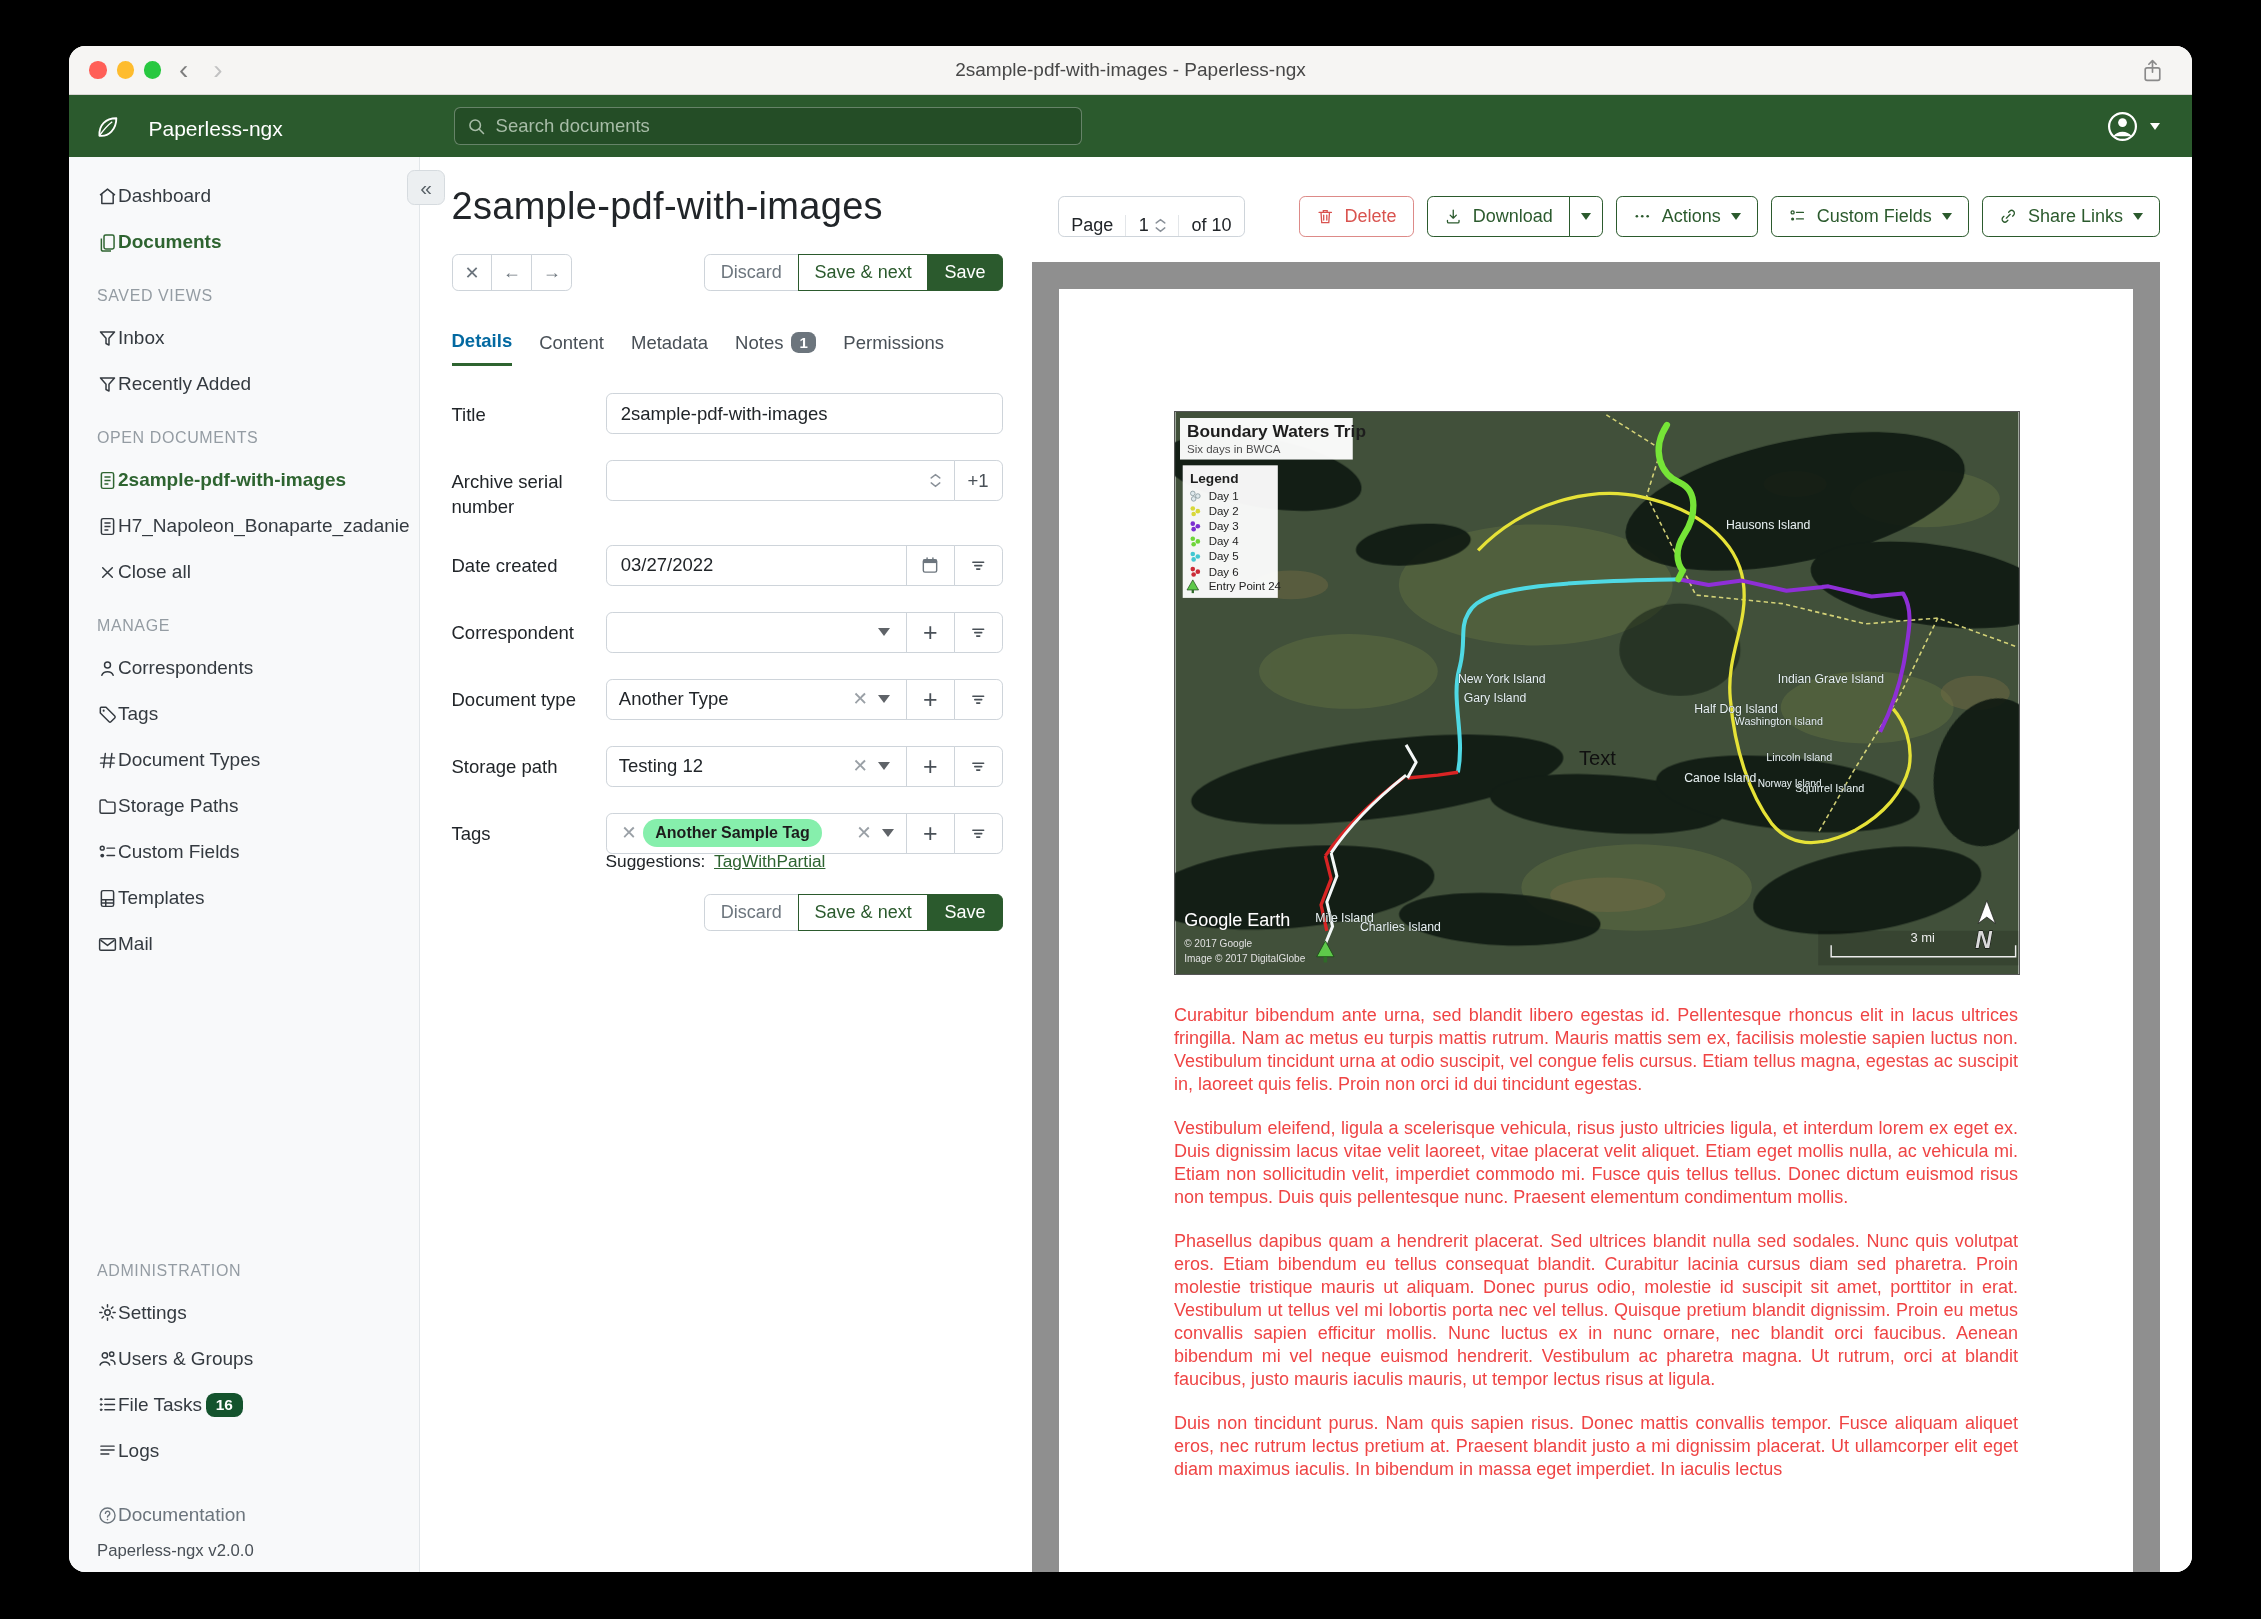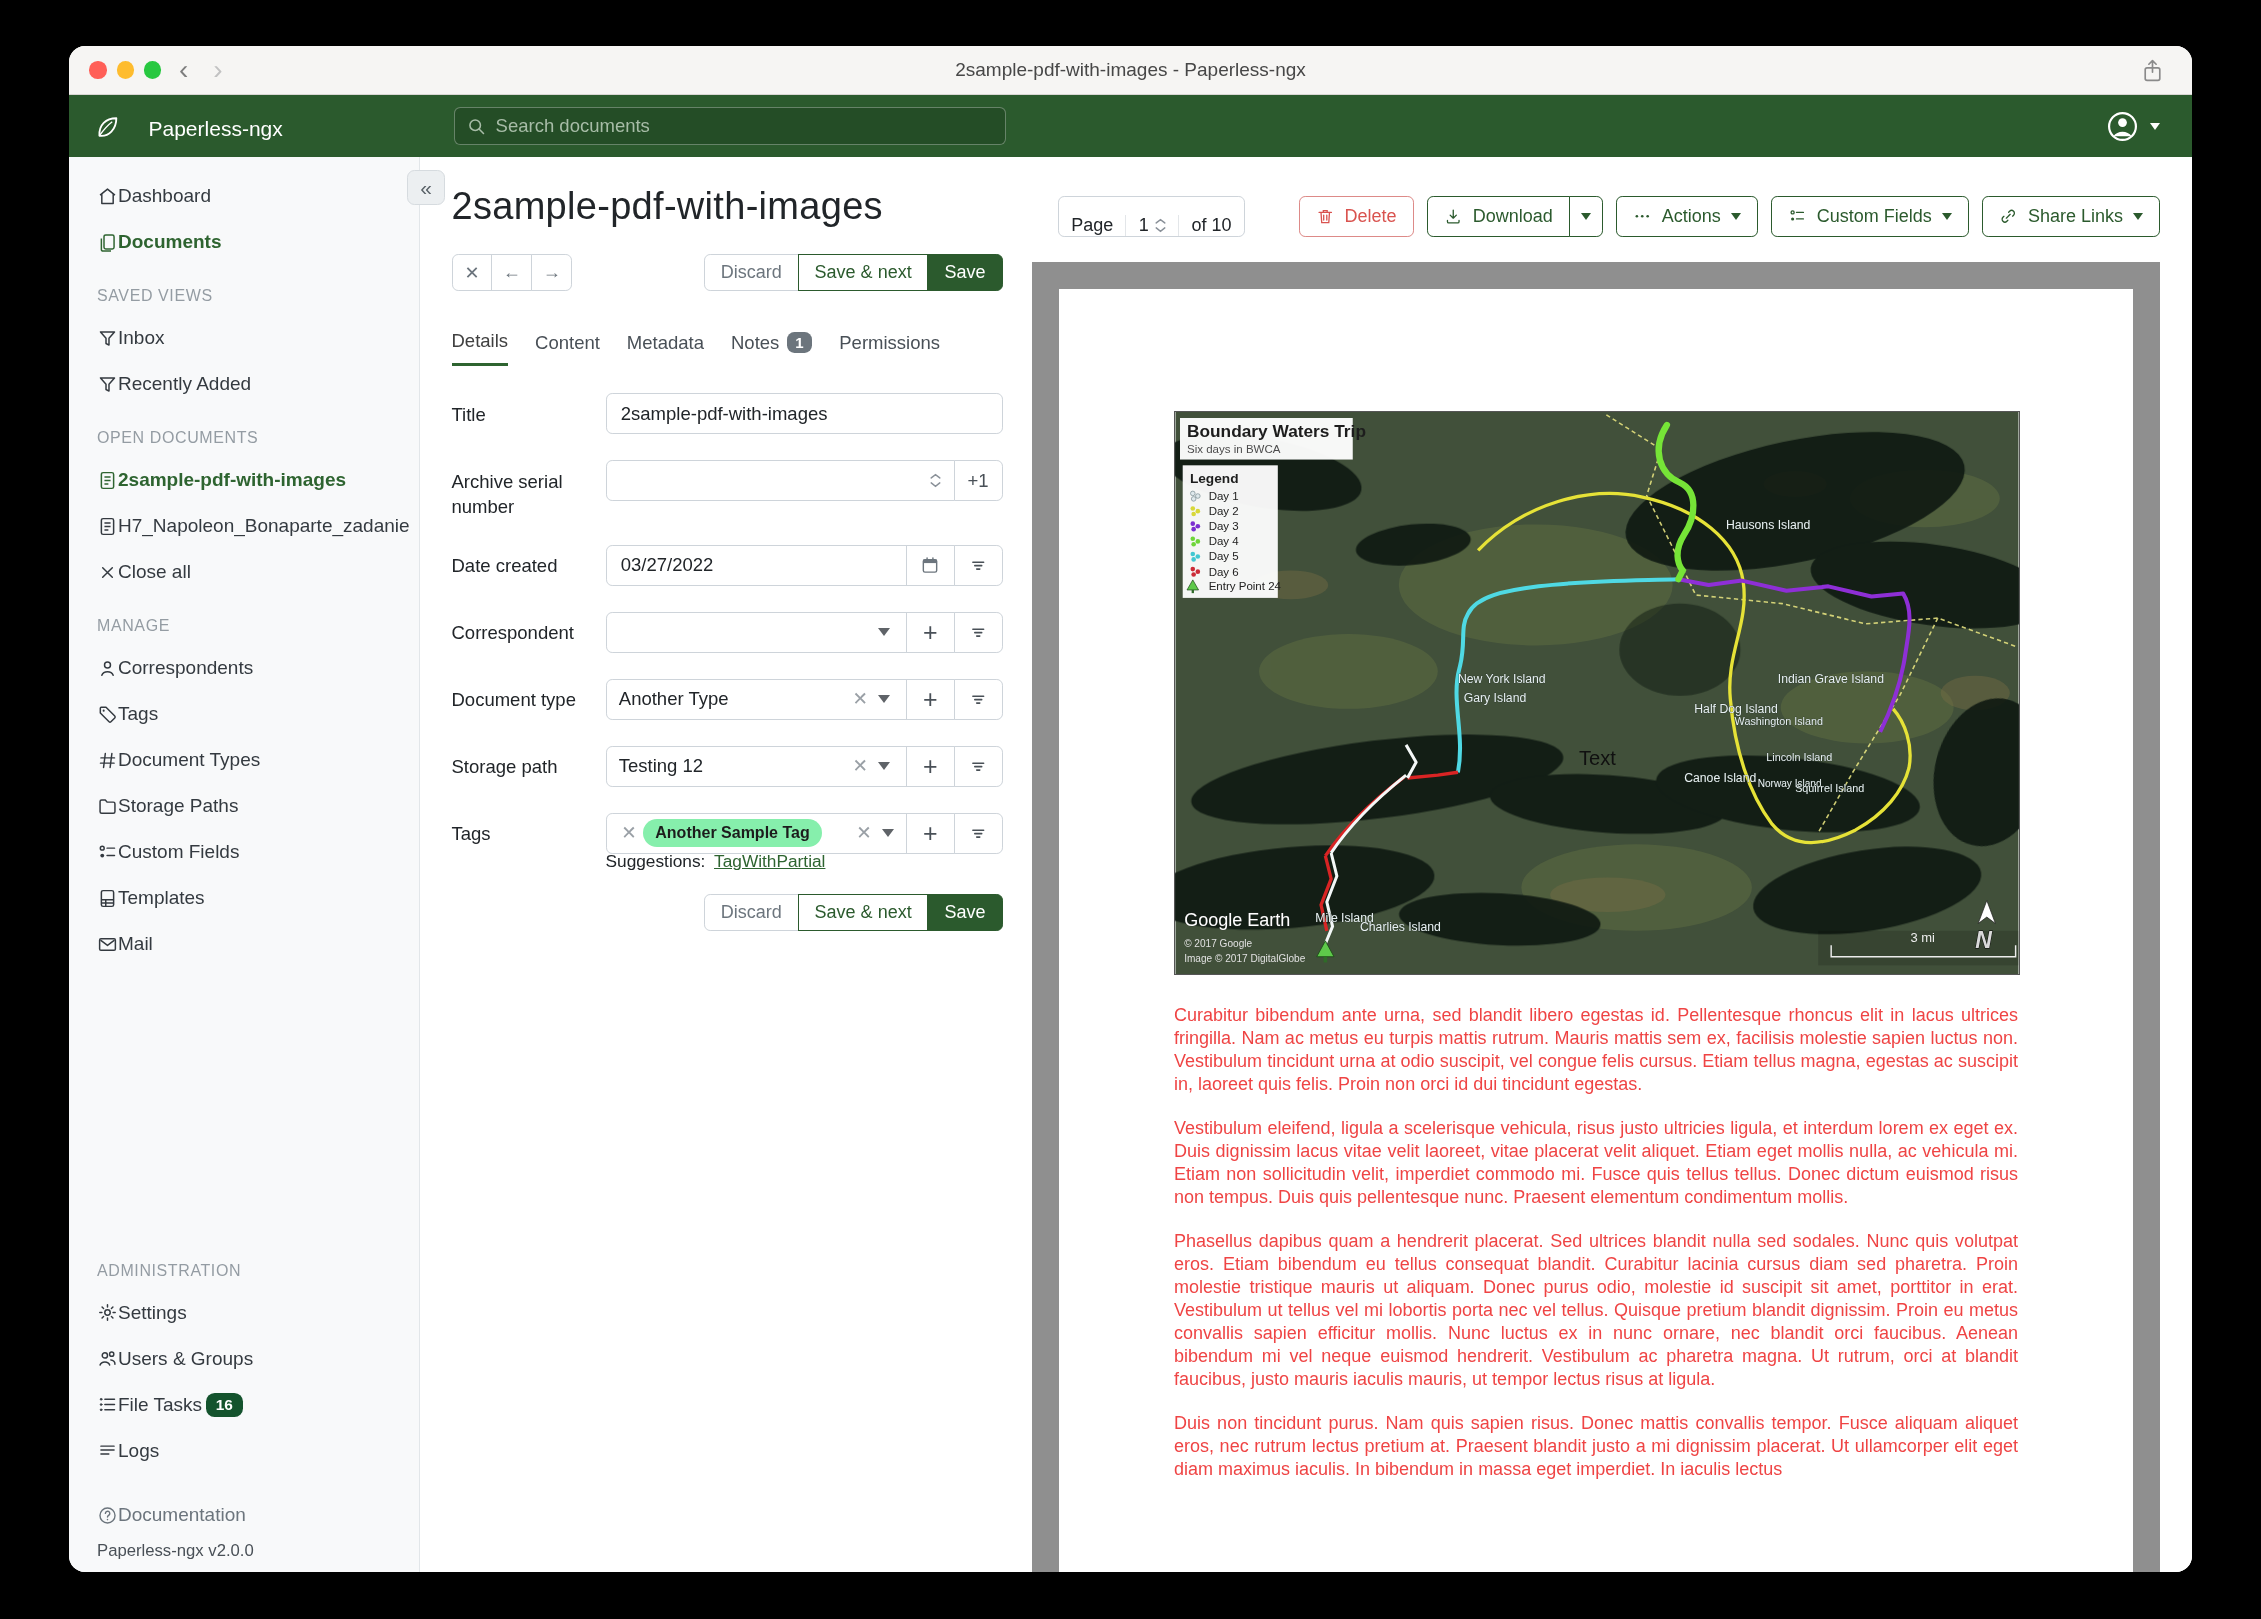--- a/index.html
+++ b/index.html
@@ -9,21 +9,21 @@
   .titlebar{position:relative;height:48px;background:#f6f5f3;border-bottom:0.6px solid #d8d6d3;}
   .lights{position:absolute;left:20.4px;top:15.4px;display:flex;gap:10px;}
   .light{width:17.3px;height:17.3px;border-radius:50%;}
   .tb-nav{position:absolute;left:110px;top:0;height:48px;display:flex;align-items:center;gap:25px;font-size:28px;}
   .tb-back{color:#7e7e7e;} .tb-fwd{color:#c2c2c2;}
   .tb-title{position:absolute;left:0;right:0;top:0;height:48px;display:flex;align-items:center;justify-content:center;font-size:19px;color:#474747;}
   .tb-share{position:absolute;right:27px;top:11px;}
   
   .navbar{position:relative;height:63px;display:flex;align-items:center;}
   .brand{display:flex;align-items:flex-end;gap:28px;margin-left:23.5px;color:#fff;font-size:21px;}
-  .search-wrap{position:absolute;left:385px;top:12.3px;width:552px;height:38px;border:0.6px solid rgba(255,255,255,.3);background:rgba(0,0,0,.14);border-radius:6.2px;display:flex;align-items:center;padding:0 11px;box-sizing:border-box;gap:8.6px;}
+  .search-wrap{position:absolute;left:385px;top:12.3px;width:628px;height:38px;border:0.6px solid rgba(255,255,255,.3);background:rgba(0,0,0,.14);border-radius:6.2px;display:flex;align-items:center;padding:0 11px;box-sizing:border-box;gap:8.6px;}
   .search-ph{color:#a7bca7;font-size:18.5px;}
   .avatar-wrap{position:absolute;right:32px;top:0;height:63px;display:flex;align-items:center;gap:10px;color:#fff;}
   
   .sidebar{position:absolute;left:0;top:111px;width:351px;bottom:0;background:#f8f9fa;border-right:0.6px solid #e2e6e9;display:flex;flex-direction:column;padding:16px 0 11px;box-sizing:border-box;}
   .side-item{display:flex;align-items:center;height:46px;padding:0 10px 0 28px;font-size:19px;color:#343a40;cursor:default;}
   .side-item .ic{color:#343a40;}
   .side-item.active{color:#2e6430;font-weight:700;}
   .side-item.active .ic{color:#2e6430;}
   .side-item.muted{color:#6c757d;} .side-item.muted .ic{color:#6c757d;}
   .side-header{font-size:16px;color:#949ca3;letter-spacing:0.6px;padding:22px 28px 10px;font-weight:500;}
@@ -48,21 +48,21 @@
   .pagegroup{display:inline-flex;border:1.2px solid #ced4da;border-radius:6.2px;background:#fff;height:41px;box-sizing:border-box;align-items:flex-end;overflow:hidden;font-size:18px;color:#212529;}
   .pg-seg{display:flex;align-items:center;padding:0 12.3px;gap:6.2px;}
   .pg-sep{border-left:1.2px solid #e3e6e9;}
   .stepper{display:flex;flex-direction:column;justify-content:center;gap:1.2px;}
   
   .detail-col{position:absolute;left:31.5px;top:28px;width:551px;}
   .doc-h1{font-size:38px;font-weight:500;color:#212529;letter-spacing:0.3px;}
   .row-btns{display:flex;justify-content:space-between;align-items:center;margin-top:26px;}
   .tabs{display:flex;gap:27px;margin-top:39px;font-size:18.5px;color:#495057;}
   .tab{padding-bottom:11px;display:flex;align-items:center;gap:7.4px;}
-  .tab.active{color:#404040;font-weight:400;border-bottom:3.1px solid #2e6430;align-items:center;}
+  .tab.active{color:#0369a1;font-weight:700;border-bottom:3.1px solid #2e6430;align-items:center;}
   .tab-badge{background:#6c757d;color:#fff;font-size:15px;font-weight:600;border-radius:7.4px;padding:1.9px 8.6px;}
   .form{margin-top:27px;}
   .form-row{display:flex;margin-bottom:26px;}
   .form-label{width:154px;min-width:154px;font-size:18.5px;color:#212529;padding-top:8.6px;line-height:25px;}
   .ctl-group{display:flex;flex:1;}
   .ctl{border:1.2px solid #ced4da;background:#fff;height:41px;box-sizing:border-box;display:flex;align-items:center;padding:0 12.3px;font-size:18.5px;color:#212529;}
   .ctl-main{flex:1;border-radius:6.2px 0 0 6.2px;}
   .ctl-only{flex:1;border-radius:6.2px;}
   .ctl-addon{width:49px;justify-content:center;margin-left:-1.2px;padding:0;color:#495057;}
   .ctl-addon:last-child{border-radius:0 6.2px 6.2px 0;}

